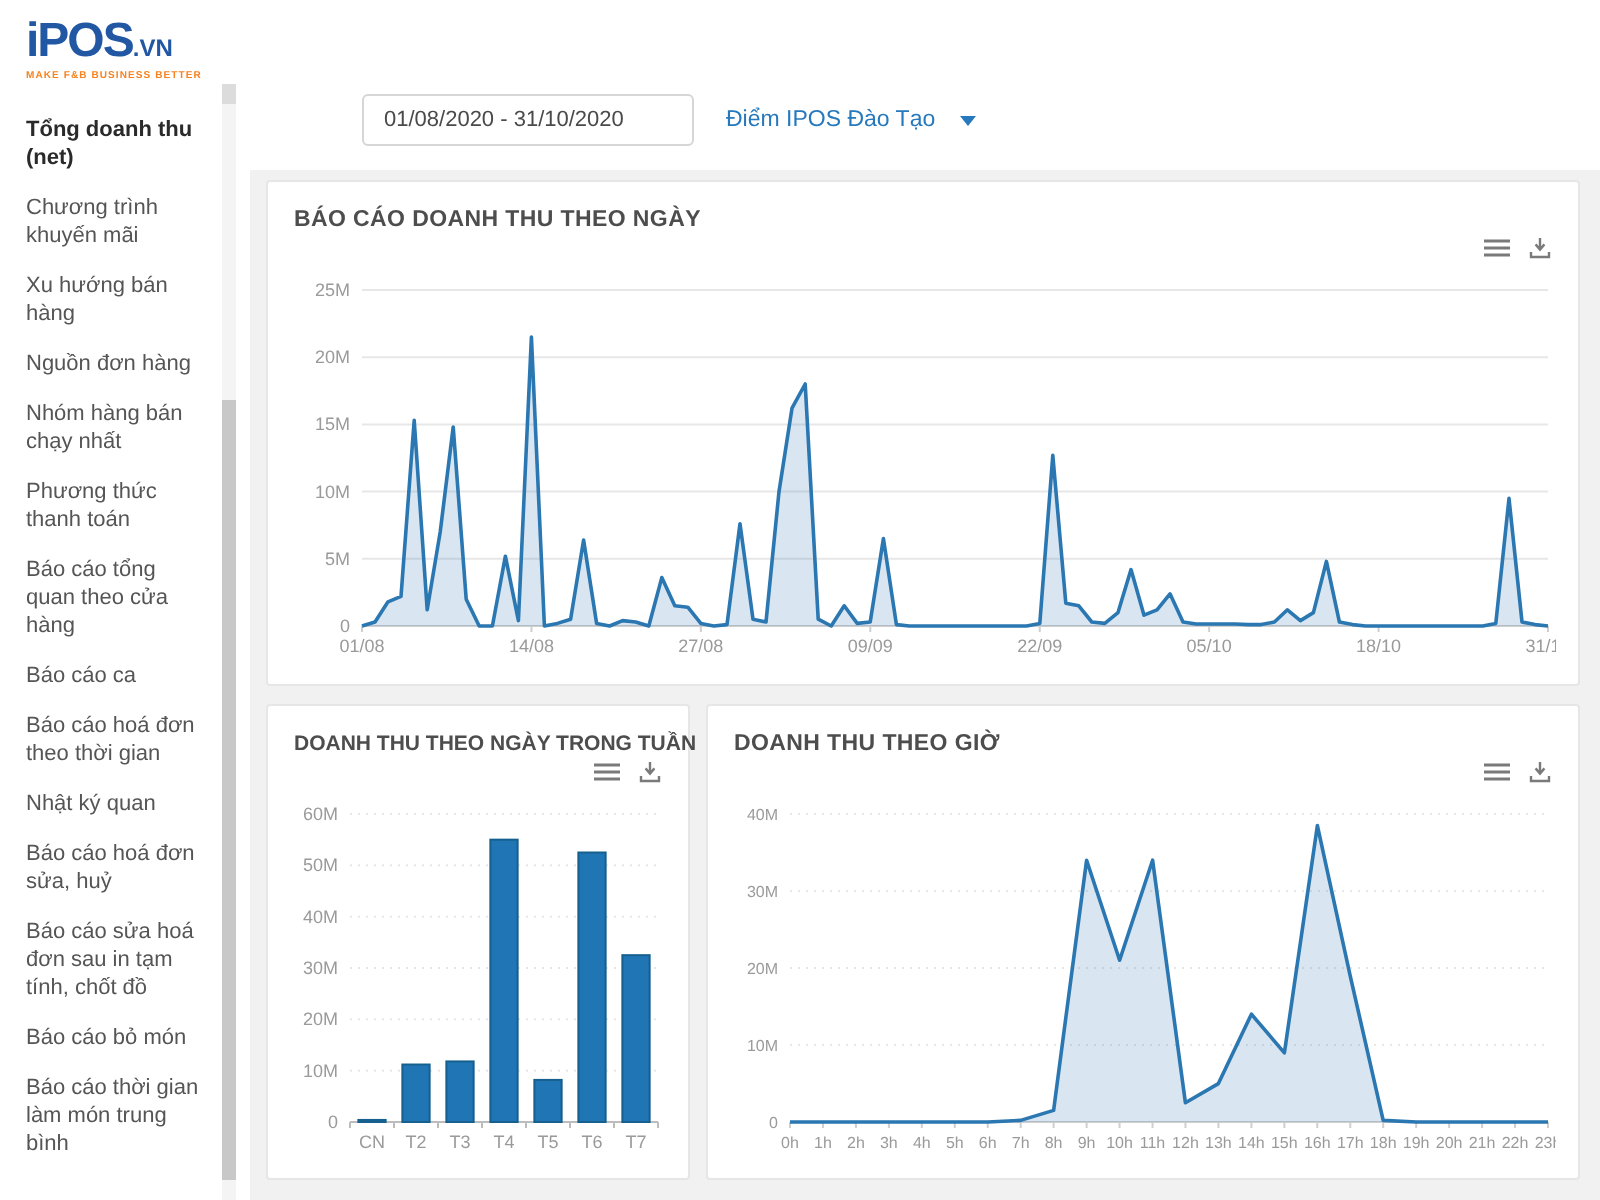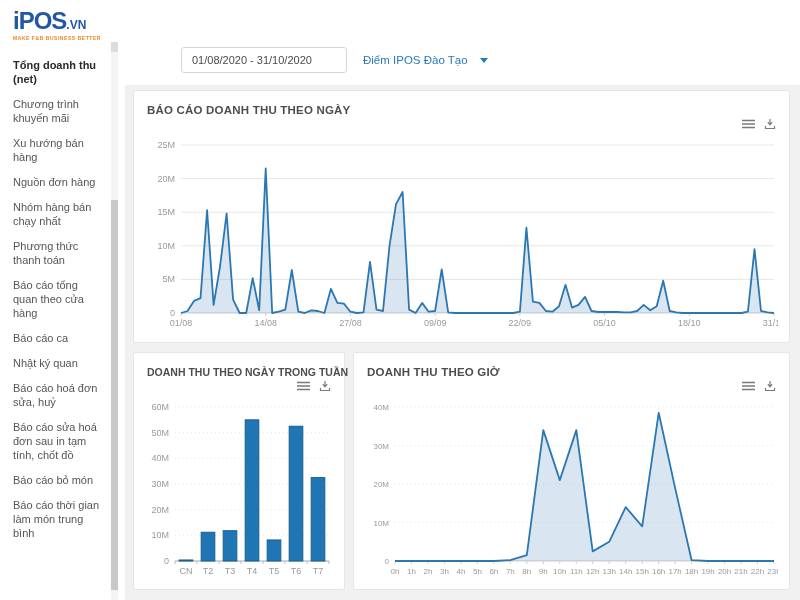--- a/index.html
+++ b/index.html
@@ -54,20 +54,21 @@
   </div>
   <nav class="nav" id="nav-list">
       <div class="nav-item active">Tổng doanh thu (net)</div>
       <div class="nav-item">Chương trình khuyến mãi</div>
       <div class="nav-item">Xu hướng bán hàng</div>
       <div class="nav-item">Nguồn đơn hàng</div>
       <div class="nav-item">Nhóm hàng bán chạy nhất</div>
       <div class="nav-item">Phương thức thanh toán</div>
       <div class="nav-item">Báo cáo tổng quan theo cửa hàng</div>
       <div class="nav-item">Báo cáo ca</div>
+      <div class="nav-item">Báo cáo hoá đơn theo thời gian</div>
       <div class="nav-item">Nhật ký quan</div>
       <div class="nav-item">Báo cáo hoá đơn sửa, huỷ</div>
       <div class="nav-item">Báo cáo sửa hoá đơn sau in tạm tính, chốt đồ</div>
       <div class="nav-item">Báo cáo bỏ món</div>
       <div class="nav-item">Báo cáo thời gian làm món trung bình</div>
     </nav>
   <div class="scroll-track">
     <div class="scroll-btn"></div>
     <div class="scroll-thumb"></div>
   </div>

